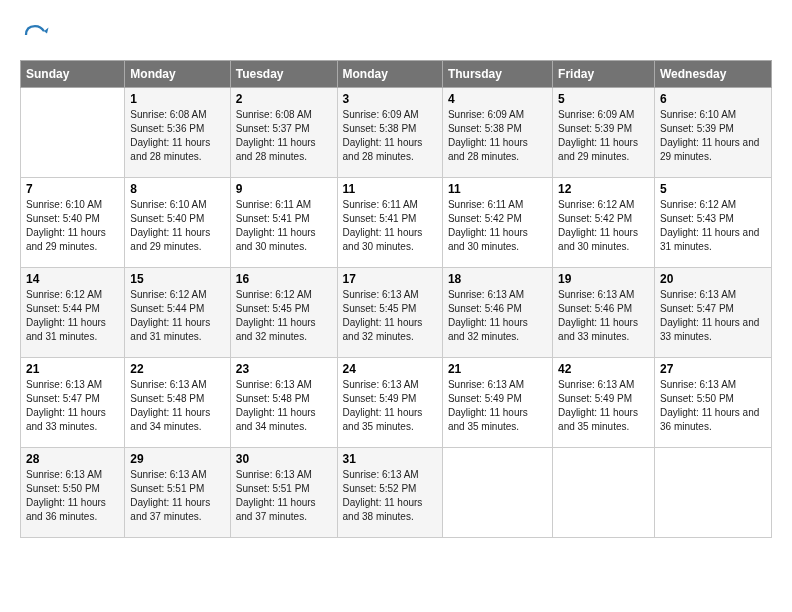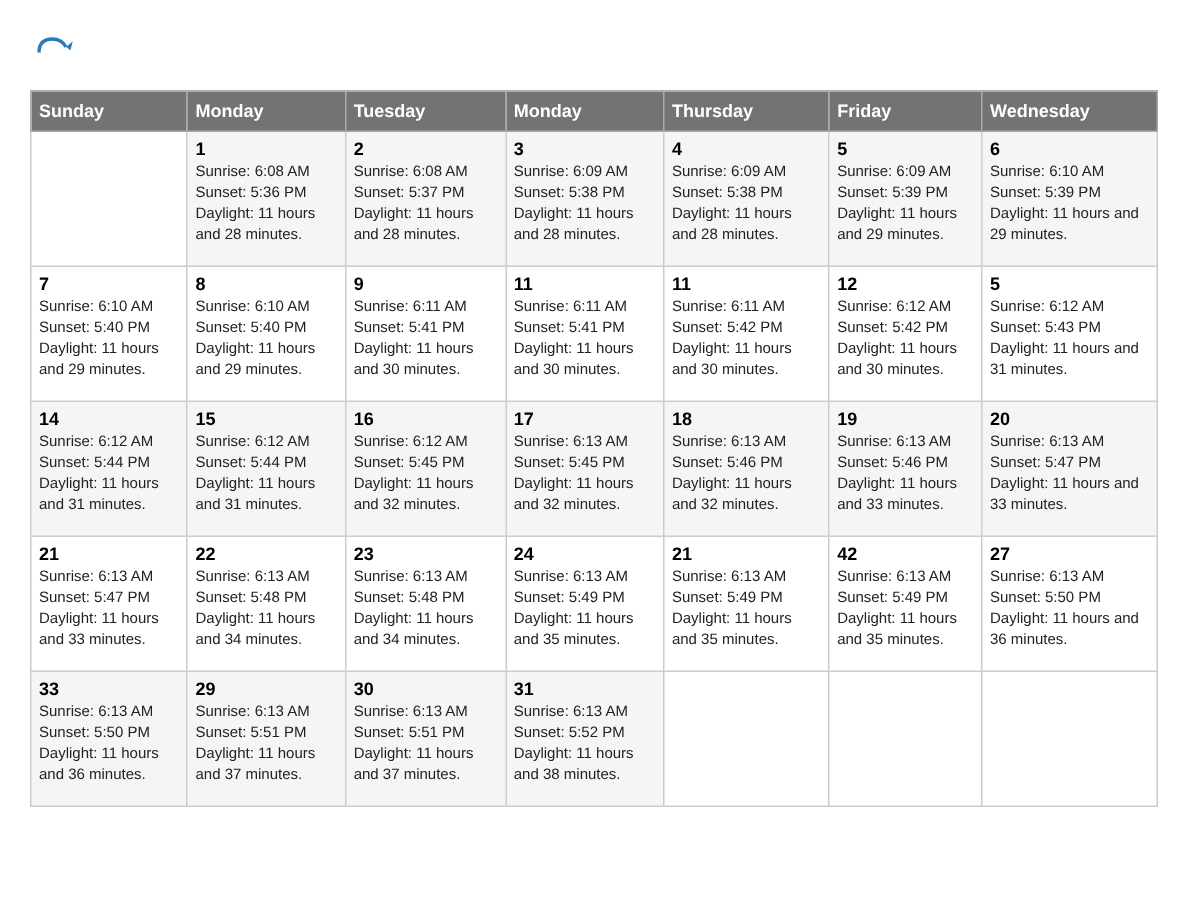--- a/index.html
+++ b/index.html
@@ -341,21 +341,21 @@
           <div class="day-num">27</div>
           <div class="day-info">
             Sunrise: 6:13 AM<br>
             Sunset: 5:50 PM<br>
             Daylight: 11 hours and 36 minutes.
           </div>
         </td>
       </tr>
       <tr>
         <td>
-          <div class="day-num">33</div>
+          <div class="day-num">28</div>
           <div class="day-info">
             Sunrise: 6:13 AM<br>
             Sunset: 5:50 PM<br>
             Daylight: 11 hours and 36 minutes.
           </div>
         </td>
         <td>
           <div class="day-num">29</div>
           <div class="day-info">
             Sunrise: 6:13 AM<br>

